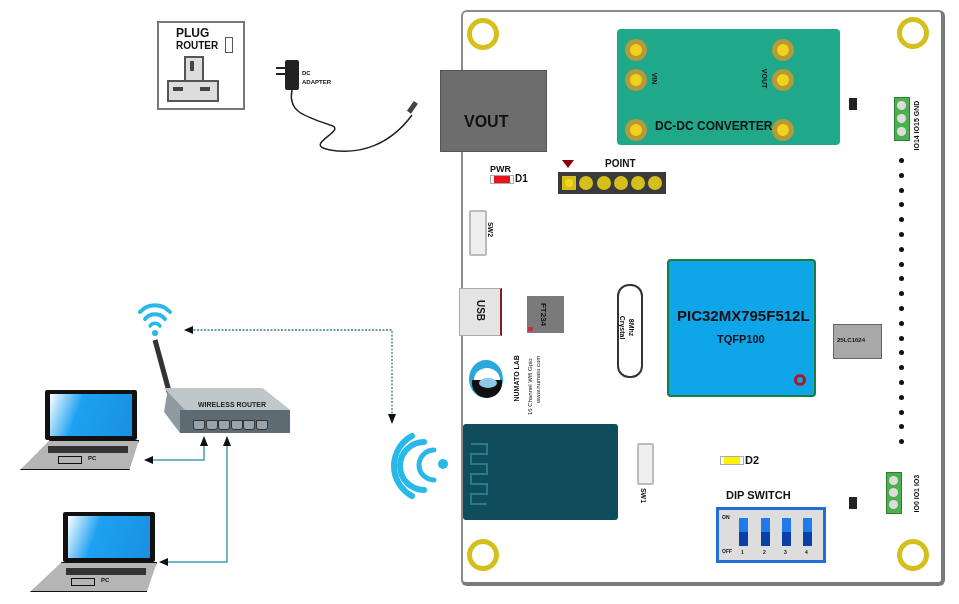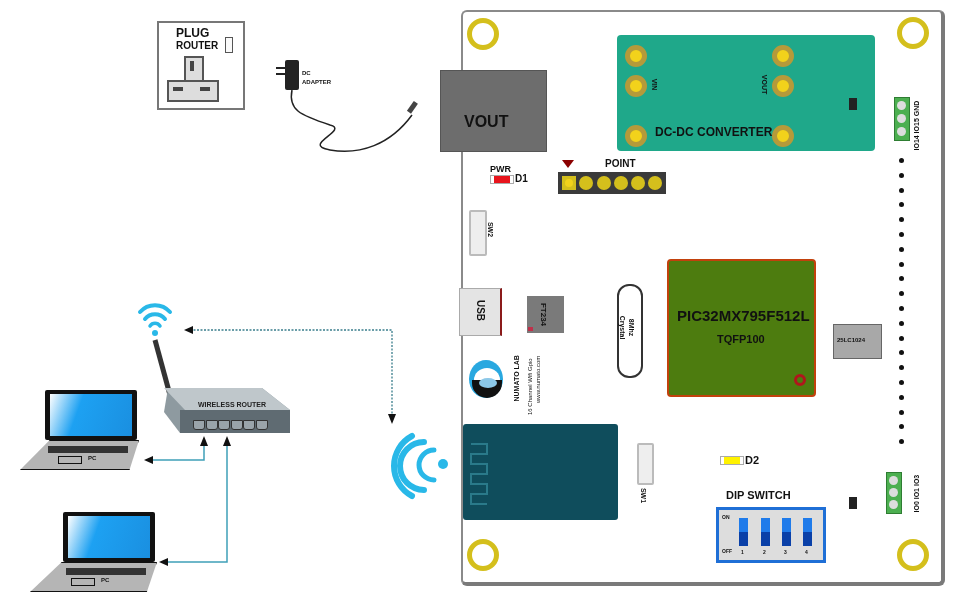--- a/index.html
+++ b/index.html
@@ -52,21 +52,21 @@
 
 <div class="abs" style="left:467px;top:18px;width:22px;height:22px;border:5px solid #d4bf1c;border-radius:50%;"></div>
 <div class="abs" style="left:897px;top:17px;width:22px;height:22px;border:5px solid #d4bf1c;border-radius:50%;"></div>
 <div class="abs" style="left:467px;top:539px;width:22px;height:22px;border:5px solid #d4bf1c;border-radius:50%;"></div>
 <div class="abs" style="left:897px;top:539px;width:22px;height:22px;border:5px solid #d4bf1c;border-radius:50%;"></div>
 
 <div class="abs" style="left:440px;top:70px;width:105px;height:80px;background:#6d6d6d;border:1px solid #555;">
   <div class="abs bold" style="left:23px;top:42px;font-size:16px;">VOUT</div>
 </div>
 
-<div class="abs" style="left:617px;top:35px;width:223px;height:116px;background:#1fa88a;border-radius:4px;padding-left:35px;">
+<div class="abs" style="left:617px;top:29px;width:223px;height:116px;background:#1fa88a;border-radius:4px;">
   <div class="abs" style="left:8px;top:10px;width:12px;height:12px;border:5px solid #b59a3a;border-radius:50%;background:#f2d21b;"></div>
   <div class="abs" style="left:8px;top:40px;width:12px;height:12px;border:5px solid #b59a3a;border-radius:50%;background:#f2d21b;"></div>
   <div class="abs" style="left:8px;top:90px;width:12px;height:12px;border:5px solid #b59a3a;border-radius:50%;background:#f2d21b;"></div>
   <div class="abs" style="left:155px;top:10px;width:12px;height:12px;border:5px solid #b59a3a;border-radius:50%;background:#f2d21b;"></div>
   <div class="abs" style="left:155px;top:40px;width:12px;height:12px;border:5px solid #b59a3a;border-radius:50%;background:#f2d21b;"></div>
   <div class="abs" style="left:155px;top:90px;width:12px;height:12px;border:5px solid #b59a3a;border-radius:50%;background:#f2d21b;"></div>
   <div class="abs bold rot90" style="left:32px;top:46px;font-size:7px;">VIN</div>
   <div class="abs bold rot90" style="left:138px;top:46px;font-size:7px;">VOUT</div>
   <div class="abs bold" style="left:38px;top:90px;font-size:12px;color:#111;">DC-DC CONVERTER</div>
 </div>
@@ -99,21 +99,21 @@
 <div class="abs" style="left:527px;top:296px;width:37px;height:37px;background:#7a7a7a;">
   <div class="abs bold rot90" style="left:5px;top:14px;font-size:8px;">FT234</div>
   <div class="abs" style="left:1px;top:31px;width:5px;height:4px;background:#c0304a;"></div>
 </div>
 
 <div class="abs" style="left:617px;top:284px;width:22px;height:90px;border:2px solid #333;border-radius:12px;background:#fff;">
   <div class="abs bold rot90" style="left:4px;top:38px;font-size:7px;">8Mhz</div>
   <div class="abs bold rot90" style="left:-8px;top:38px;font-size:7px;">Crystal</div>
 </div>
 
-<div class="abs" style="left:667px;top:259px;width:145px;height:134px;background:#4d7c0f;border:2px solid #c2410c;border-radius:4px;">
+<div class="abs" style="left:667px;top:259px;width:145px;height:134px;background:#0ea5e9;border:2px solid #15803d;border-radius:4px;">
   <div class="abs bold" style="left:8px;top:46px;font-size:15px;">PIC32MX795F512L</div>
   <div class="abs bold" style="left:48px;top:72px;font-size:11px;">TQFP100</div>
   <div class="abs" style="left:125px;top:113px;width:6px;height:6px;border:3px solid #b0161c;border-radius:50%;"></div>
 </div>
 
 <div class="abs" style="left:833px;top:324px;width:47px;height:33px;background:#a8a8a8;border:1px solid #666;">
   <div class="abs bold" style="left:3px;top:12px;font-size:6px;">25LC1024</div>
 </div>
 
 <div class="abs" style="left:898px;top:158px;width:8px;height:300px;" id="gpio-dots">

